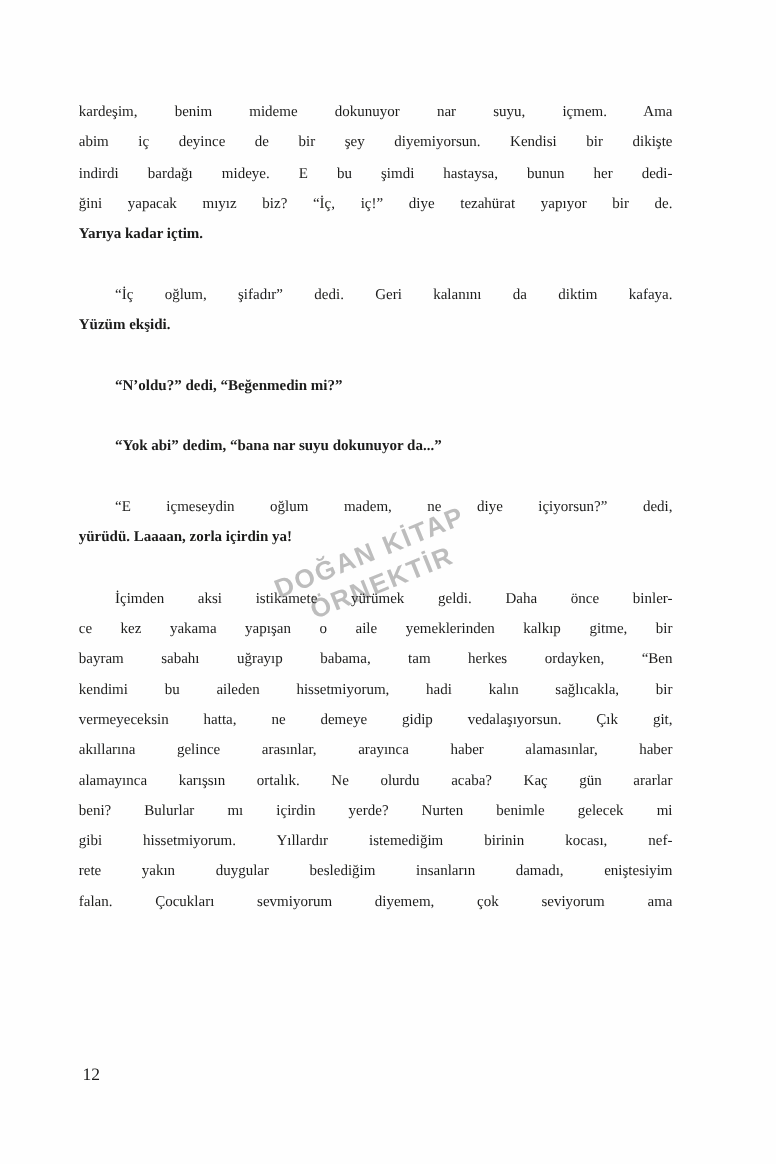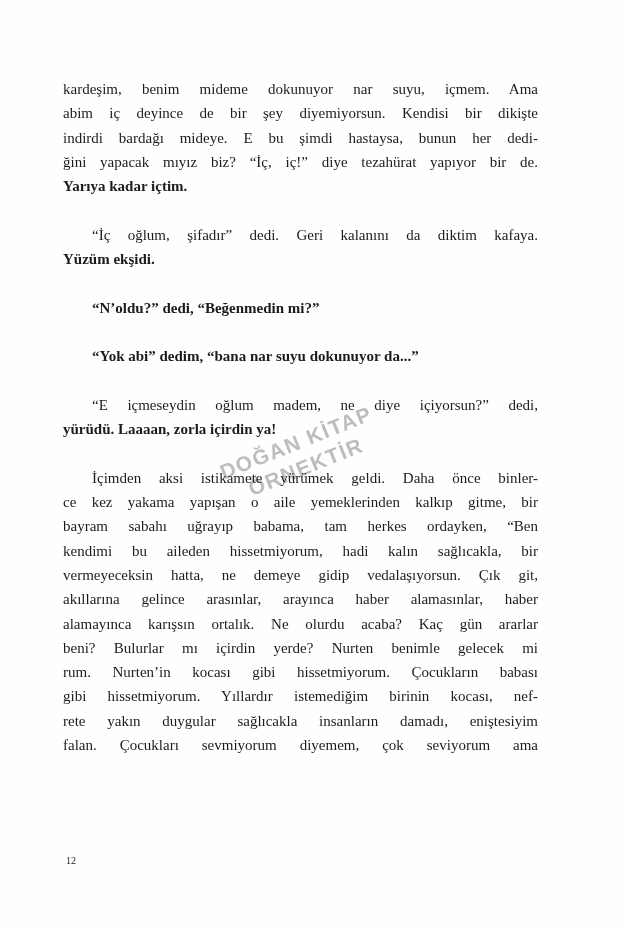--- a/index.html
+++ b/index.html
@@ -44,37 +44,37 @@
     z-index: 1;
     user-select: none;
     white-space: nowrap;
   }
   .text-block {
     position: absolute;
     left: 63px;
     top: 77px;
     width: 475px;
     z-index: 2;
-    font-size: 15px;
+    font-size: 12px;
   }
   .para { margin: 0 0 24.3px 0; }
   .para:last-child { margin-bottom: 12px; }
   .line {
     line-height: 24.3px;
     text-align: justify;
     text-align-last: justify;
   }
   .line.last { text-align-last: left; font-weight: bold; }
   .para.indent .line:first-child { text-indent: 29px; }
   .page-number {
     position: absolute;
     left: 66px;
     top: 851px;
     z-index: 2;
-    font-size: 10px;
+    font-size: 14px;
     line-height: 20px;
     text-align: center;
   }
 </style>
 </head>
 <body>
 
 <div class="page">
   <div class="watermark">
     <span>DOĞAN KİTAP</span>
@@ -105,21 +105,20 @@
       </div>
       <div class="para indent">
         <div class="line">İçimden aksi istikamete yürümek geldi. Daha önce binler-</div>
         <div class="line">ce kez yakama yapışan o aile yemeklerinden kalkıp gitme, bir</div>
         <div class="line">bayram sabahı uğrayıp babama, tam herkes ordayken, “Ben</div>
         <div class="line">kendimi bu aileden hissetmiyorum, hadi kalın sağlıcakla, bir</div>
         <div class="line">vermeyeceksin hatta, ne demeye gidip vedalaşıyorsun. Çık git,</div>
         <div class="line">akıllarına gelince arasınlar, arayınca haber alamasınlar, haber</div>
         <div class="line">alamayınca karışsın ortalık. Ne olurdu acaba? Kaç gün ararlar</div>
         <div class="line">beni? Bulurlar mı içirdin yerde? Nurten benimle gelecek mi</div>
-        <div class="line">rum. Nurten’in kocası gibi hissetmiyorum. Çocukların babası</div>
         <div class="line">gibi hissetmiyorum. Yıllardır istemediğim birinin kocası, nef-</div>
-        <div class="line">rete yakın duygular sağlıcakla insanların damadı, eniştesiyim</div>
+        <div class="line">rete yakın duygular beslediğim insanların damadı, eniştesiyim</div>
         <div class="line">falan. Çocukları sevmiyorum diyemem, çok seviyorum ama</div>
       </div>
     </div>
 
   <div class="page-number">12</div>
 </div>
 
 </body></html>

